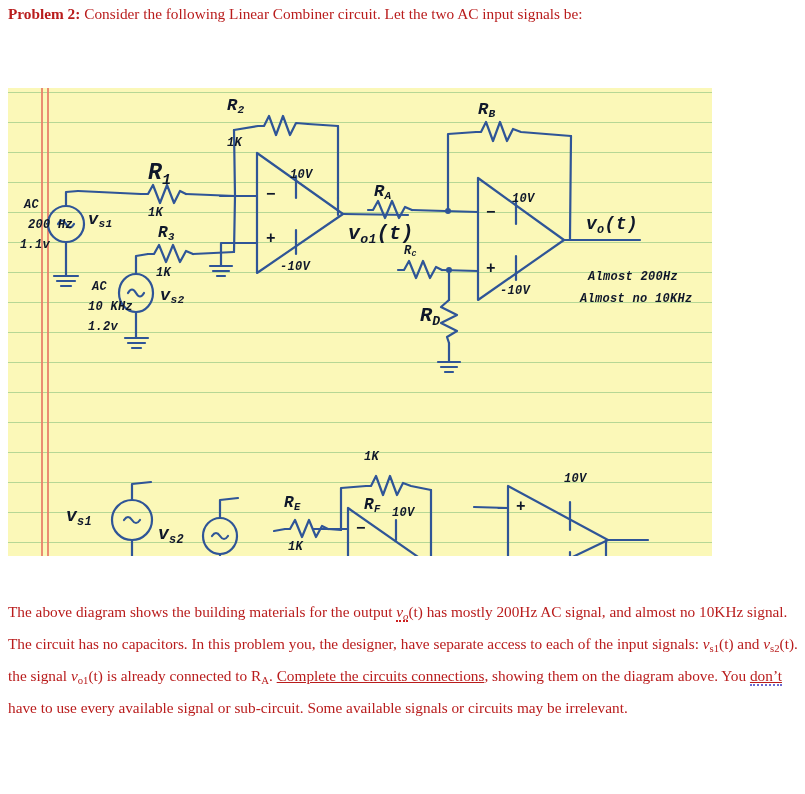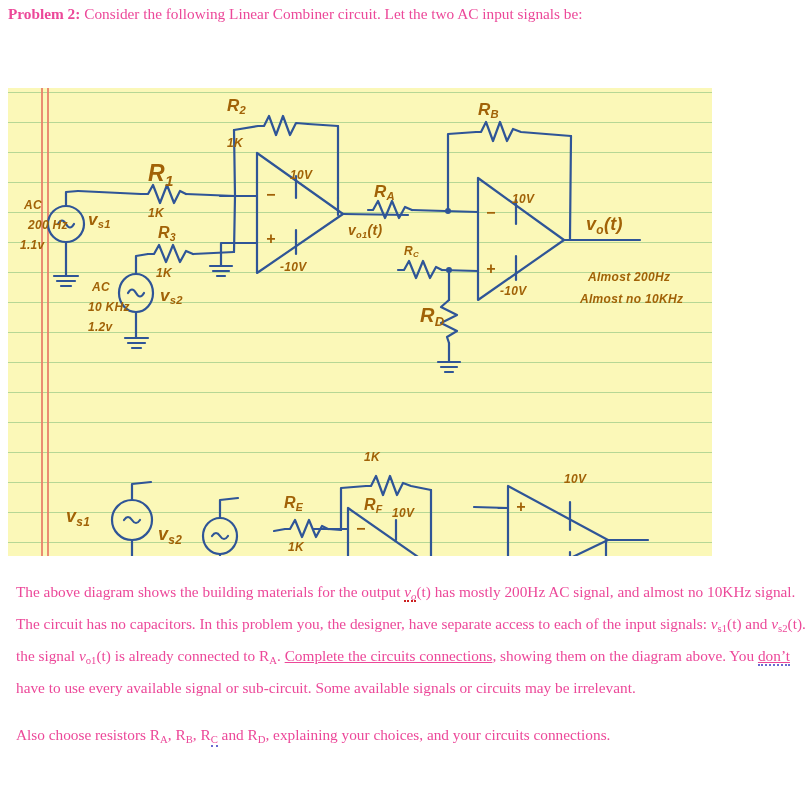--- a/index.html
+++ b/index.html
@@ -6,31 +6,31 @@
   body{
     width:805px;height:794px;background:#ffffff;
     font-family:"Liberation Serif", serif;
     color:#000;
     overflow:hidden;
     position:relative;
   }
   .page{position:relative;width:805px;height:794px;}
 
   
-  .txt{font-family:"Liberation Serif", serif;font-size:15.3px;color:#ec4899;}
+  .txt{font-family:"Liberation Serif", serif;font-size:15.3px;color:#b91c1c;}
   .hdr{position:absolute;left:8px;top:2px;width:792px;line-height:1.62;}
   .hdr b{font-weight:bold;}
   .eqline{position:absolute;left:8px;top:36px;width:792px;font-size:15.3px;}
   .eq{font-style:italic;}
   .sub{font-size:0.70em;vertical-align:-0.28em;font-style:italic;}
   .nsub{font-size:0.70em;vertical-align:-0.28em;font-style:normal;}
   .up{font-style:normal;}
   .gap{display:inline-block;width:74px;}
 
-  .body-text{position:absolute;left:8px;top:576px;width:790px;margin-left:8px;}
+  .body-text{position:absolute;left:8px;top:596px;width:790px;}
   .body-text p{margin:0 0 0 0;line-height:2.05;font-size:15.3px;}
   .p2{margin-top:16px !important;}
   .uline{text-decoration:underline;}
   .sq{border-bottom:2px dotted #cc2020;}
   .sq2{border-bottom:2px dotted #6a6ad0;}
 
   
   .paper{
     position:absolute;left:8px;top:88px;width:704px;height:468px;
     background:#fbf8b8;
@@ -39,22 +39,22 @@
   .rule{position:absolute;left:0;width:100%;height:1px;background:#a9d18e;opacity:.85;}
   .margin-line{position:absolute;top:0;width:1.5px;height:100%;background:#e8806a;opacity:.9;}
   .ml1{left:33px;}
   .ml2{left:39px;}
 
   .ink{position:absolute;left:0;top:0;width:704px;height:468px;}
 
   
   .hw{
     position:absolute;
-    font-family:Liberation Sans, sans-serif;
-    color:#a16207;
+    font-family:Liberation Mono, monospace;
+    color:#0f172a;
     font-style:italic;
     font-weight:600;
     white-space:nowrap;
     letter-spacing:.3px;
   }
   .hw .s{font-size:.66em;vertical-align:-.3em;}
   .hw.small{font-size:12px;}
 </style>
 </head>
 <body>
@@ -210,21 +210,21 @@
     <div class="hw small" style="left:84px;top:192px">AC</div>
     <div class="hw small" style="left:80px;top:212px">10 KHz</div>
     <div class="hw small" style="left:80px;top:232px">1.2v</div>
     <div class="hw" style="left:152px;top:198px;font-size:17px"><span>v</span><span class="s">s2</span></div>
 
     <div class="hw small" style="left:282px;top:80px">10V</div>
     <div class="hw small" style="left:272px;top:172px">-10V</div>
     <div class="hw" style="left:258px;top:98px;font-size:16px">−</div>
     <div class="hw" style="left:258px;top:142px;font-size:16px">+</div>
 
-    <div class="hw" style="left:340px;top:134px;font-size:14px"><span>v</span><span class="s">o1</span><span>(t)</span></div>
+    <div class="hw" style="left:340px;top:134px;font-size:20px"><span>v</span><span class="s">o1</span><span>(t)</span></div>
 
     <div class="hw" style="left:366px;top:94px;font-size:17px"><span>R</span><span class="s">A</span></div>
     <div class="hw" style="left:470px;top:12px;font-size:17px"><span>R</span><span class="s">B</span></div>
     <div class="hw" style="left:396px;top:156px;font-size:12px"><span>R</span><span class="s">C</span></div>
     <div class="hw" style="left:412px;top:216px;font-size:20px"><span>R</span><span class="s">D</span></div>
 
     <div class="hw small" style="left:504px;top:104px">10V</div>
     <div class="hw small" style="left:492px;top:196px">-10V</div>
     <div class="hw" style="left:478px;top:116px;font-size:16px">−</div>
     <div class="hw" style="left:478px;top:172px;font-size:16px">+</div>
@@ -247,16 +247,15 @@
 
     <div class="hw small" style="left:556px;top:384px">10V</div>
 
     <div class="hw" style="left:508px;top:410px;font-size:16px">+</div>
     <div class="hw" style="left:508px;top:466px;font-size:16px">−</div>
   </div>
 
   <div class="body-text txt">
     <p><span>The above diagram shows the building materials for the output </span><span class="sq"><span class="eq">v</span><span class="sub">o</span></span><span>(t) has mostly 200Hz AC signal, and almost no 10KHz signal.  The circuit has no capacitors. In this problem you, the designer, have separate access to each of the input signals: </span><span class="eq">v</span><span class="nsub">s1</span><span>(t) and </span><span class="eq">v</span><span class="nsub">s2</span><span>(t). the signal </span><span class="eq">v</span><span class="nsub">o1</span><span>(t) is already connected to R</span><span class="nsub">A</span><span>. </span><span class="uline">Complete the circuits connections</span><span>, showing them on the diagram above. You </span><span class="uline sq2">don’t</span><span> have to use every available signal or sub-circuit. Some available signals or circuits may be irrelevant.</span></p>
 
-    <p class="p2"><span>Also choose resistors R</span><span class="nsub">A</span><span>, R</span><span class="nsub">B</span><span>, R</span><span class="nsub sq2">C</span><span> and R</span><span class="nsub">D</span><span>, explaining your choices, and your circuits connections.</span></p>
   </div>
 
 </div>
 
 </body></html>

